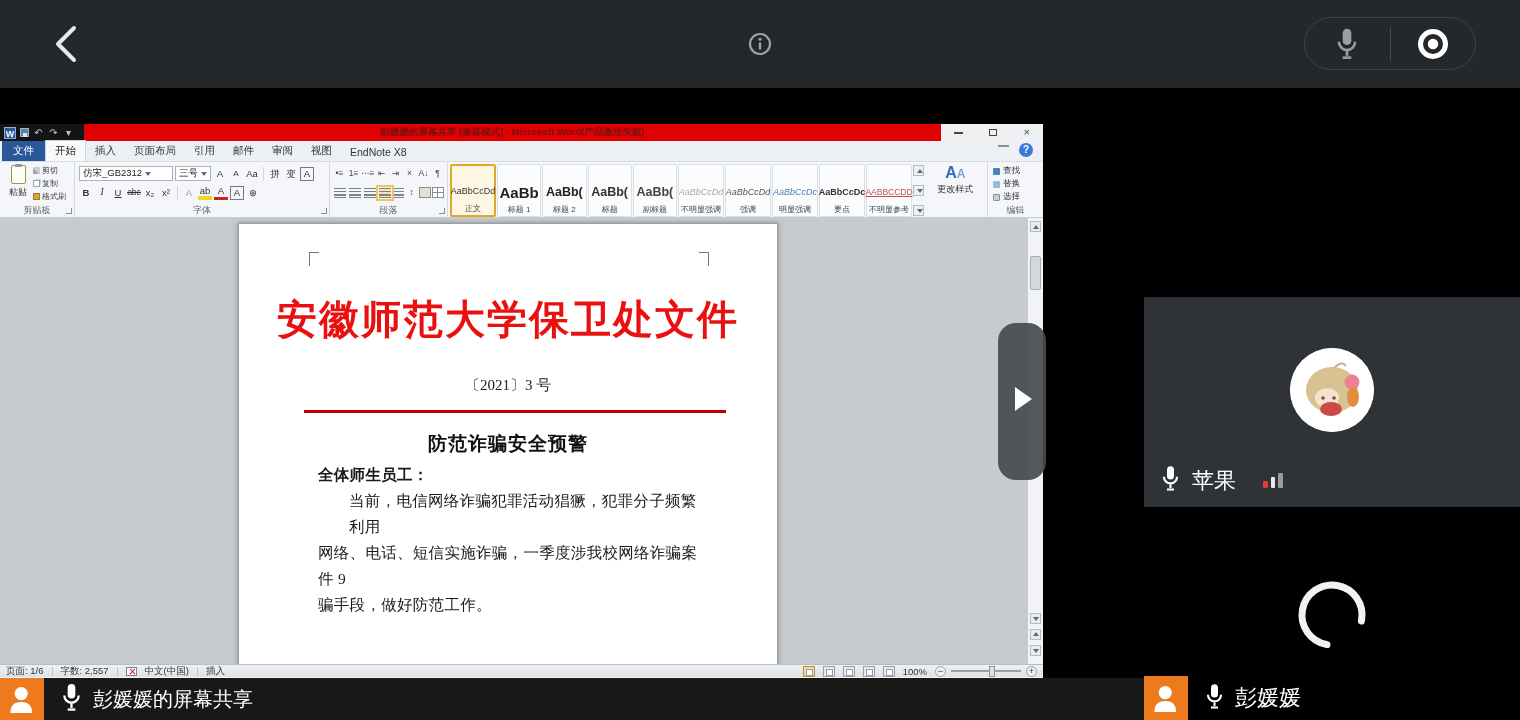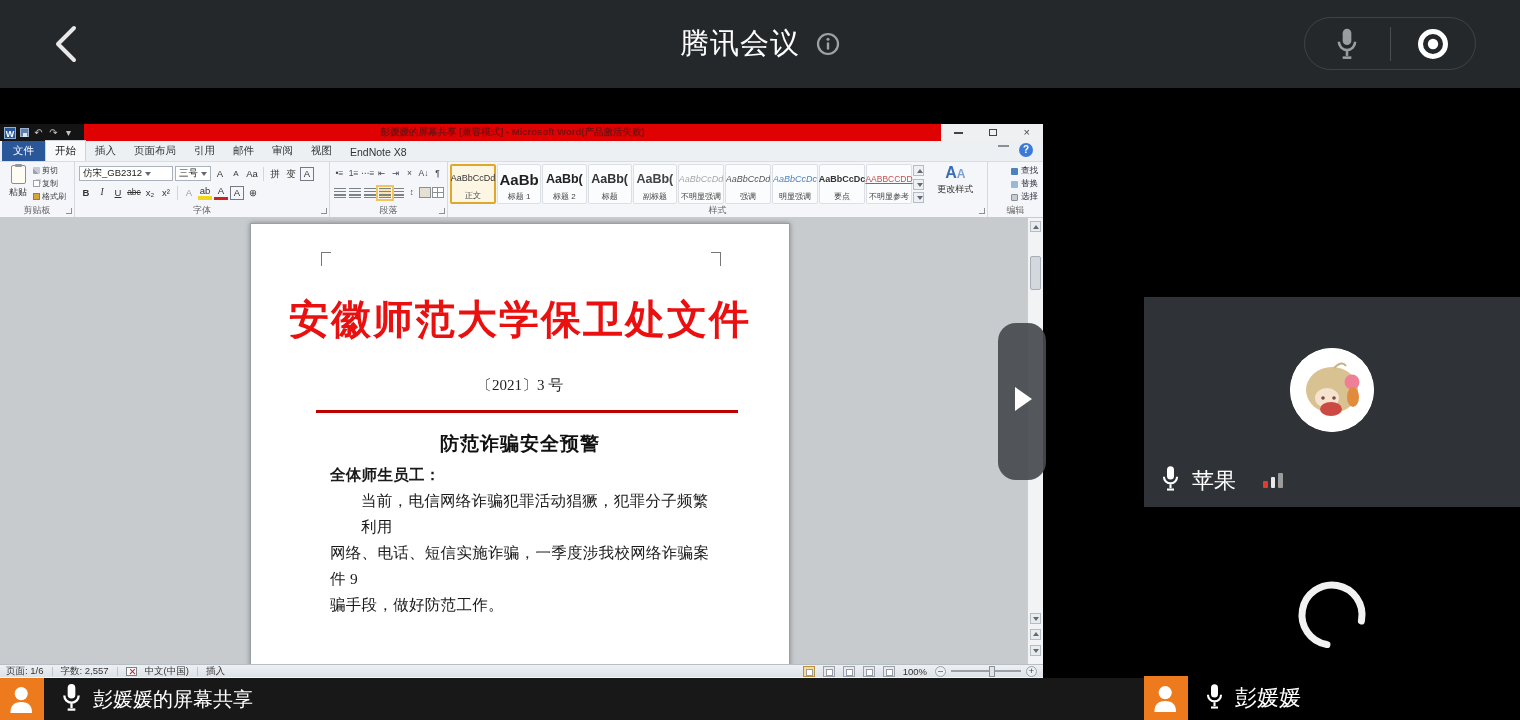--- a/index.html
+++ b/index.html
@@ -128,30 +128,30 @@
   .sarr { width:11px; height:11px; border:1px solid #b5bcc3; background:#eef1f4; position:relative; }
   .sarr:after { content:""; position:absolute; left:2.5px; top:3px; border-left:3px solid transparent;
     border-right:3px solid transparent; border-top:4px solid #667; }
   .sarr.up:after { border-top:none; border-bottom:4px solid #667; }
   .chgstyle { width:62px; display:flex; flex-direction:column; align-items:center; font-size:9px; color:#333; }
   .aa-ic { font-size:16px; font-weight:bold; color:#3b6db5; line-height:18px; }
   .aa-ic i { font-style:normal; color:#7aa0d4; font-size:12px; }
 
   
   .g-edit { flex:1; border-right:none; }
-  .g-edit .gbody { flex-direction:column; padding:3px 5px 0; gap:1px;align-items:flex-end; }
+  .g-edit .gbody { flex-direction:column; padding:3px 5px 0; gap:1px; }
   .erow { font-size:8.5px; color:#334; display:flex; align-items:center; gap:3px; white-space:nowrap; }
   .eic { width:7px; height:7px; border-radius:1px; }
   .e-find { background:#4f81bd; }
   .e-rep { background:#9bb7d9; }
   .e-sel { background:#c8cdd3; border:1px solid #8a9098; }
 
   
   .docarea { position:relative; height:446px; background:#c8cbce; overflow:hidden; }
-  .page { position:absolute; left:250px; top:5px; width:540px; height:460px; background:#fff;
+  .page { position:absolute; left:238px; top:5px; width:540px; height:460px; background:#fff;
     border:1px solid #9aa0a6; box-shadow:0 0 5px rgba(0,0,0,.35); }
   .cropmark { position:absolute; top:28px; width:10px; height:14px; }
   .cm-l { left:70px; border-left:1px solid #777; border-top:1px solid #777; border-width:1px 0 0 1px; }
   .cm-r { left:460px; border-right:1px solid #777; border-top:1px solid #777; }
   .letterhead { position:absolute; left:0; top:68px; width:100%; text-align:center;
     font-family:"Liberation Serif",serif; font-weight:bold; font-size:40px; letter-spacing:2px; color:#ea1010; }
   .docno { position:absolute; left:0; top:152px; width:100%; text-align:center;
     font-family:"Liberation Serif",serif; font-size:15px; color:#222; }
   .redrule { position:absolute; left:65px; top:186px; width:422px; height:3px; background:#c00000; }
   .doctitle { position:absolute; left:0; top:207px; width:100%; text-align:center;
@@ -232,21 +232,20 @@
 </head>
 <body>
 
 <div class="screen">
 
   <header class="topbar">
     <svg class="back" viewBox="0 0 40 44">
       <polyline points="26,6 10,22 26,38" fill="none" stroke="#e8e8e8" stroke-width="4" stroke-linecap="round" stroke-linejoin="round"></polyline>
     </svg>
     <div class="title-wrap">
-      <span class="meet-title">腾讯会议</span>
       <svg width="24" height="24" viewBox="0 0 24 24">
         <circle cx="12" cy="12" r="10" fill="none" stroke="#9fa2a5" stroke-width="2.2"></circle>
         <circle cx="12" cy="7.2" r="1.5" fill="#9fa2a5"></circle>
         <rect x="10.8" y="10.2" width="2.4" height="7.5" rx="1.2" fill="#9fa2a5"></rect>
       </svg>
     </div>
     <div class="pill">
       <span class="mic-slot">
         <svg width="26" height="34" viewBox="0 0 24 30">
           <rect x="8" y="1" width="8" height="15" rx="4" fill="currentColor"></rect>
@@ -425,21 +424,20 @@
           <div class="sscroll">
             <span class="sarr up"></span>
             <span class="sarr"></span>
             <span class="sarr"></span>
           </div>
           <div class="chgstyle">
             <span class="aa-ic">A<i>A</i></span>
             <span>更改样式</span>
           </div>
         </div>
-        <div class="glabel"><span>样式</span><span class="launcher"></span></div>
       </div>
 
       <div class="rgroup g-edit">
         <div class="gbody">
           <div class="erow">
               <span class="eic e-find"></span>
               <span>查找</span>
             </div>
           <div class="erow">
               <span class="eic e-rep"></span>

